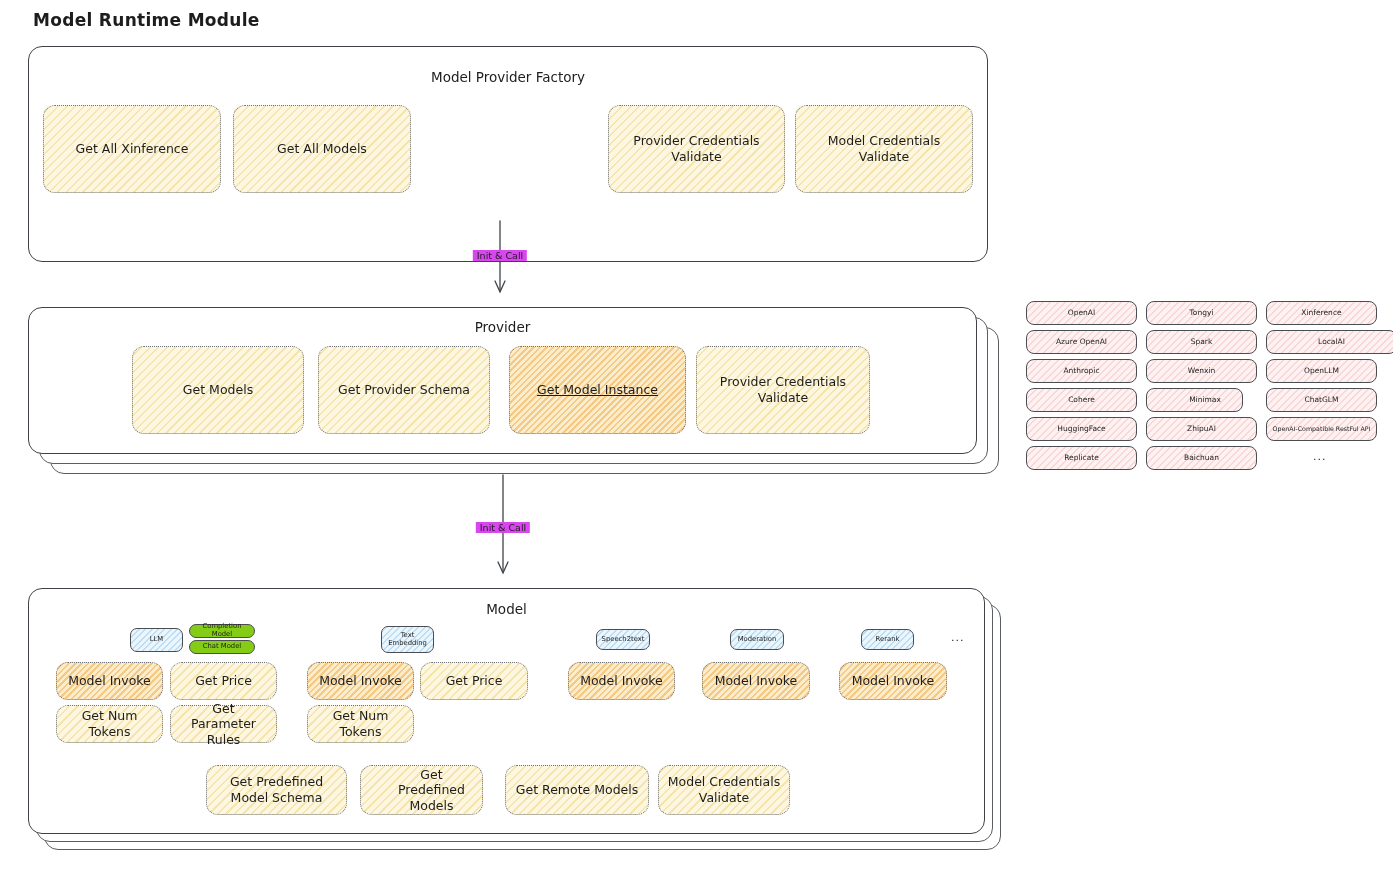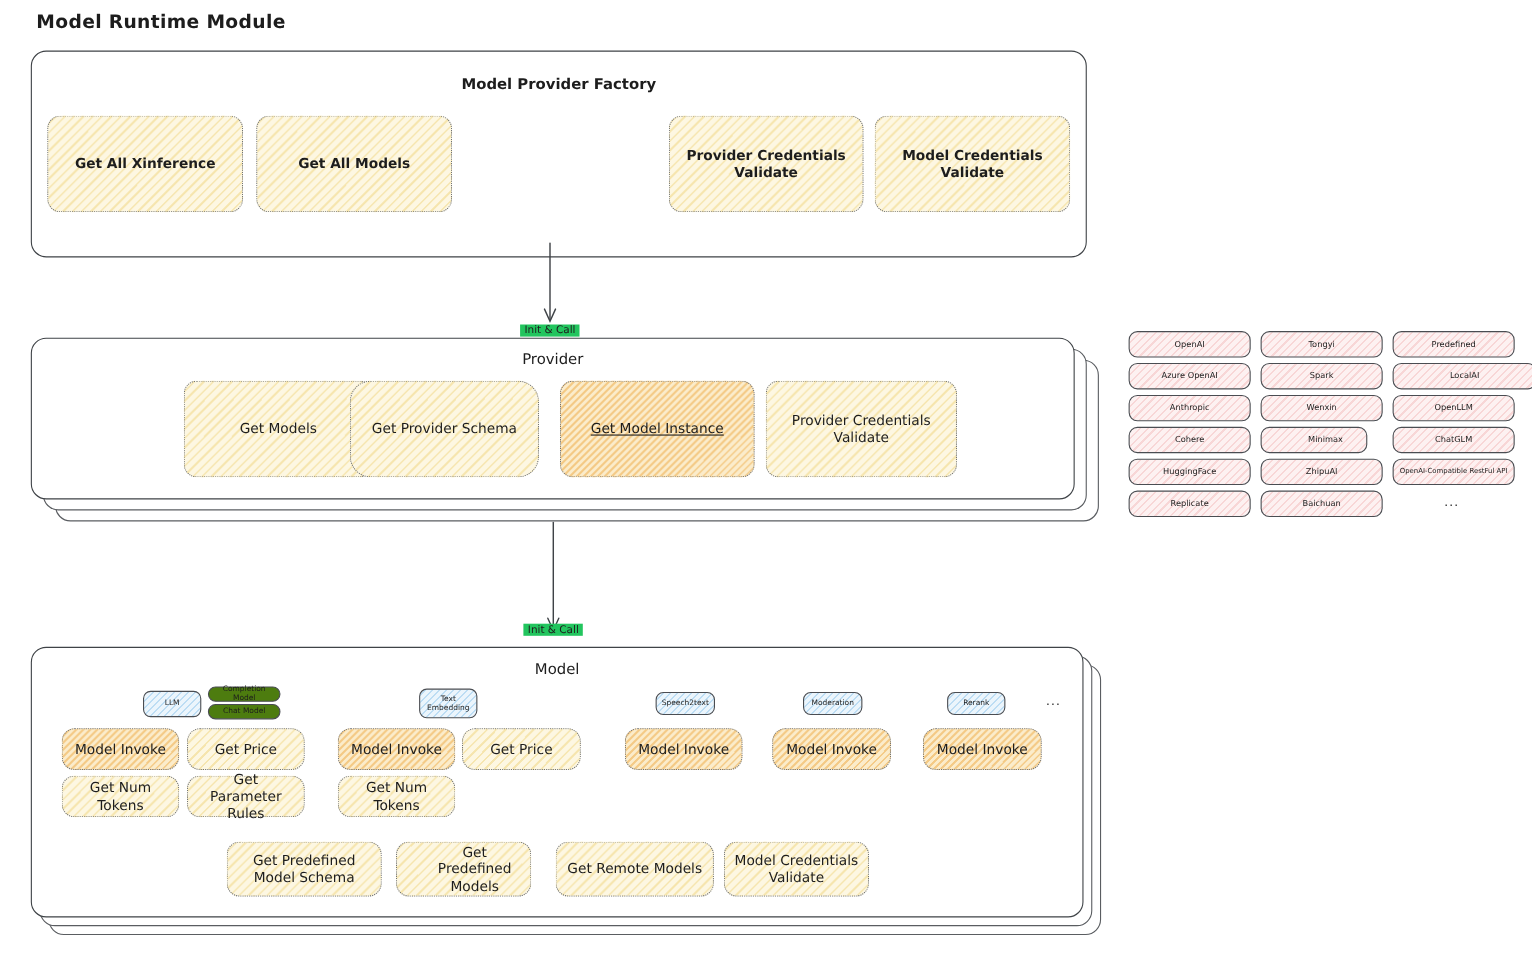--- a/index.html
+++ b/index.html
@@ -25,76 +25,76 @@
   .fill-yellow{background-image:repeating-linear-gradient(315deg,var(--yellow-hatch) 0 1.6px,transparent 1.6px 6px);background-color:var(--yellow);}
   .fill-orange{background-image:repeating-linear-gradient(315deg,var(--orange-hatch) 0 1.8px,transparent 1.8px 4.5px);background-color:var(--orange);}
   .fill-pink{background-image:repeating-linear-gradient(315deg,var(--pink-hatch) 0 1.4px,transparent 1.4px 5px);background-color:var(--pink);}
   .fill-blue{background-image:repeating-linear-gradient(315deg,var(--blue-hatch) 0 1.4px,transparent 1.4px 4.5px);background-color:var(--blue);}
 
   .chip{position:absolute;display:flex;align-items:center;justify-content:center;text-align:center;
         border:1.3px solid var(--border);border-radius:8px;font-size:7.5px;line-height:1.15;padding:1px 2px;}
   .chip.small{font-size:6.3px;}
   .tab{position:absolute;display:flex;align-items:center;justify-content:center;text-align:center;
        border:1.3px solid var(--border);border-radius:7px;font-size:6.8px;line-height:1.15;padding:0 2px;}
-  .tab.white{background:#4d7c0f;}
+  .tab.white{background:#84cc16;}
   .ellipsis{position:absolute;font-size:11px;letter-spacing:1px;}
 
-  .arrow-label{position:absolute;transform:translateX(-50%);background:#22c55e;
-               padding:0 4px;font-size:9.5px;white-space:nowrap;margin-top:45px;}
+  .arrow-label{position:absolute;transform:translateX(-50%);background:#d946ef;
+               padding:0 4px;font-size:9.5px;white-space:nowrap;}
   svg.arrow{position:absolute;overflow:visible;}
   svg.arrow path, svg.arrow polyline{stroke:#3f4347;stroke-width:1.3;fill:none;stroke-linecap:round;}
 </style>
 </head>
 <body>
 
 <div class="canvas">
 
   <div class="abs diagram-title">Model Runtime Module</div>
 
-  <div class="panel" style="left:28px;top:46px;width:960px;height:188px;font-weight:bold;">
+  <div class="panel" style="left:28px;top:46px;width:960px;height:216px;">
     <div class="panel-title" style="top:22px;">Model Provider Factory</div>
     <div class="node fill-yellow" style="left:14px;top:58px;width:178px;height:88px;">Get All Xinference</div>
     <div class="node fill-yellow" style="left:204px;top:58px;width:178px;height:88px;">Get All Models</div>
     <div class="node fill-yellow" style="left:579px;top:58px;width:177px;height:88px;">Provider Credentials Validate</div>
     <div class="node fill-yellow" style="left:766px;top:58px;width:178px;height:88px;">Model Credentials Validate</div>
   </div>
 
   <svg class="arrow" style="left:491px;top:221px;" width="18" height="78">
     <path d="M9,0 L9,70"></path>
     <polyline points="4,60 9,71 14,60"></polyline>
   </svg>
   <div class="arrow-label" style="left:500px;top:250px;">Init &amp; Call</div>
 
   <div class="panel-shadow" style="left:50px;top:327px;width:949px;height:147px;"></div>
   <div class="panel-shadow" style="left:39px;top:317px;width:949px;height:147px;"></div>
   <div class="panel" style="left:28px;top:307px;width:949px;height:147px;">
     <div class="panel-title" style="top:11px;">Provider</div>
-    <div class="node fill-yellow" style="left:103px;top:38px;width:172px;height:88px;margin-left:35px;">Get Models</div>
-    <div class="node fill-yellow" style="left:289px;top:38px;width:172px;height:88px;border-radius:19px;">Get Provider Schema</div>
+    <div class="node fill-yellow" style="left:103px;top:38px;width:172px;height:88px;">Get Models</div>
+    <div class="node fill-yellow" style="left:289px;top:38px;width:172px;height:88px;">Get Provider Schema</div>
     <div class="node fill-orange" style="left:480px;top:38px;width:177px;height:88px;text-decoration:underline;">Get Model Instance</div>
     <div class="node fill-yellow" style="left:667px;top:38px;width:174px;height:88px;">Provider Credentials Validate</div>
   </div>
 
   <div>
 
     <div class="chip fill-pink" style="left:1026px;top:301px;width:111px;height:24px;">OpenAI</div>
     <div class="chip fill-pink" style="left:1026px;top:330px;width:111px;height:24px;">Azure OpenAI</div>
     <div class="chip fill-pink" style="left:1026px;top:359px;width:111px;height:24px;">Anthropic</div>
     <div class="chip fill-pink" style="left:1026px;top:388px;width:111px;height:24px;">Cohere</div>
     <div class="chip fill-pink" style="left:1026px;top:417px;width:111px;height:24px;">HuggingFace</div>
     <div class="chip fill-pink" style="left:1026px;top:446px;width:111px;height:24px;">Replicate</div>
 
     <div class="chip fill-pink" style="left:1146px;top:301px;width:111px;height:24px;">Tongyi</div>
     <div class="chip fill-pink" style="left:1146px;top:330px;width:111px;height:24px;">Spark</div>
     <div class="chip fill-pink" style="left:1146px;top:359px;width:111px;height:24px;">Wenxin</div>
     <div class="chip fill-pink" style="left:1146px;top:388px;width:97px;height:24px;padding-left:23px;">Minimax</div>
     <div class="chip fill-pink" style="left:1146px;top:417px;width:111px;height:24px;">ZhipuAI</div>
     <div class="chip fill-pink" style="left:1146px;top:446px;width:111px;height:24px;">Baichuan</div>
 
-    <div class="chip fill-pink" style="left:1266px;top:301px;width:111px;height:24px;">Predefined</div>
+    <div class="chip fill-pink" style="left:1266px;top:301px;width:111px;height:24px;">Xinference</div>
     <div class="chip fill-pink" style="left:1266px;top:330px;width:131px;height:24px;">LocalAI</div>
     <div class="chip fill-pink" style="left:1266px;top:359px;width:111px;height:24px;">OpenLLM</div>
     <div class="chip fill-pink" style="left:1266px;top:388px;width:111px;height:24px;">ChatGLM</div>
     <div class="chip fill-pink small" style="left:1266px;top:417px;width:111px;height:24px;">OpenAI-Compatible RestFul API</div>
     <div class="ellipsis" style="left:1313px;top:450px;">...</div>
   </div>
 
   <svg class="arrow" style="left:494px;top:475px;" width="18" height="105">
     <path d="M9,0 L9,97"></path>
     <polyline points="4,87 9,98 14,87"></polyline>

